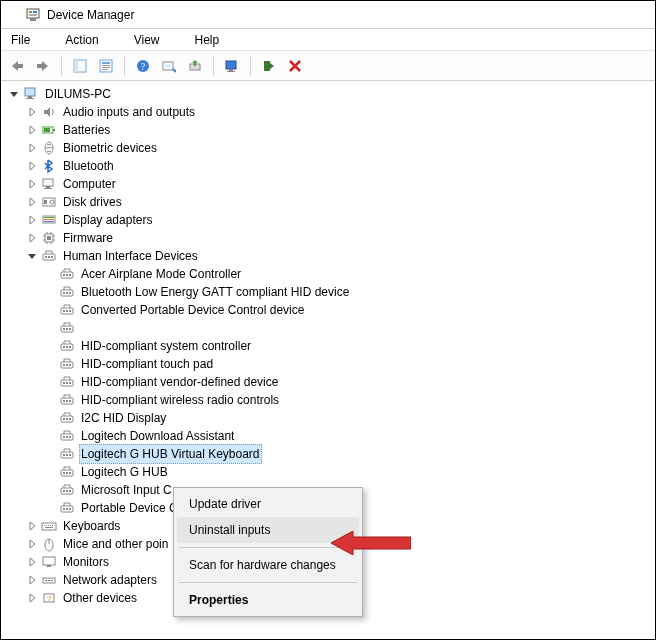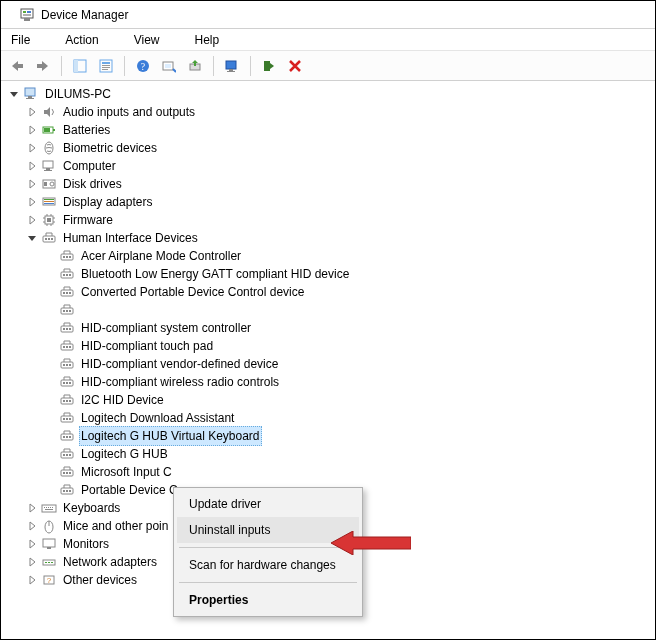--- a/index.html
+++ b/index.html
@@ -12,21 +12,21 @@
     width: 656px;
     height: 640px;
     border: 1px solid #000;
     overflow: hidden;
     position: relative;
   }
   .titlebar {
     height: 28px;
     display: flex;
     align-items: center;
-    padding: 0 18px;
+    padding: 0 24px;
     border-bottom: 1px solid #d0d0d0;
     background: #fff;
   }
   .titlebar .app-icon {
     width: 16px; height: 16px;
     margin-right: 6px;
     display: inline-flex;
     align-items: center;
     justify-content: center;
   }
@@ -320,20 +320,34 @@
       </div>
       <div class="node">
         <span class="indent indent-1"></span>
         <span class="expander">
           <svg width="10" height="10" viewBox="0 0 10 10">
             <path d="M3 1 L8 5 L3 9 Z" fill="none" stroke="#808080"></path>
           </svg>
         </span>
         <span class="node-icon">
           <svg width="16" height="16" viewBox="0 0 16 16">
+            <path d="M7 2 L11 5 L7 8 L11 11 L7 14 L7 2 M4 5 L7 8 M4 11 L7 8" fill="none" stroke="#2b6cd0" stroke-width="1.5"></path>
+          </svg>
+        </span>
+        <span class="node-label">Bluetooth</span>
+      </div>
+      <div class="node">
+        <span class="indent indent-1"></span>
+        <span class="expander">
+          <svg width="10" height="10" viewBox="0 0 10 10">
+            <path d="M3 1 L8 5 L3 9 Z" fill="none" stroke="#808080"></path>
+          </svg>
+        </span>
+        <span class="node-icon">
+          <svg width="16" height="16" viewBox="0 0 16 16">
             <rect x="2" y="3" width="10" height="7" fill="none" stroke="#888"></rect>
             <rect x="5" y="10" width="4" height="2" fill="#888"></rect>
             <rect x="3" y="12" width="8" height="1" fill="#888"></rect>
           </svg>
         </span>
         <span class="node-label">Computer</span>
       </div>
       <div class="node">
         <span class="indent indent-1"></span>
         <span class="expander">
@@ -517,21 +531,21 @@
         <span class="expander none"></span>
         <span class="node-icon">
           <svg width="16" height="16" viewBox="0 0 16 16">
             <rect x="2" y="6" width="12" height="6" rx="1" fill="none" stroke="#888"></rect>
             <rect x="4" y="8" width="2" height="2" fill="#888"></rect>
             <rect x="7" y="8" width="2" height="2" fill="#888"></rect>
             <rect x="10" y="8" width="2" height="2" fill="#888"></rect>
             <path d="M5 6 L5 3 L11 3 L11 6" fill="none" stroke="#888"></path>
           </svg>
         </span>
-        <span class="node-label ">I2C HID Device</span>
+        <span class="node-label ">I2C HID Display</span>
       </div>
       <div class="node">
         <span class="indent indent-2"></span>
         <span class="expander none"></span>
         <span class="node-icon">
           <svg width="16" height="16" viewBox="0 0 16 16">
             <rect x="2" y="6" width="12" height="6" rx="1" fill="none" stroke="#888"></rect>
             <rect x="4" y="8" width="2" height="2" fill="#888"></rect>
             <rect x="7" y="8" width="2" height="2" fill="#888"></rect>
             <rect x="10" y="8" width="2" height="2" fill="#888"></rect>

